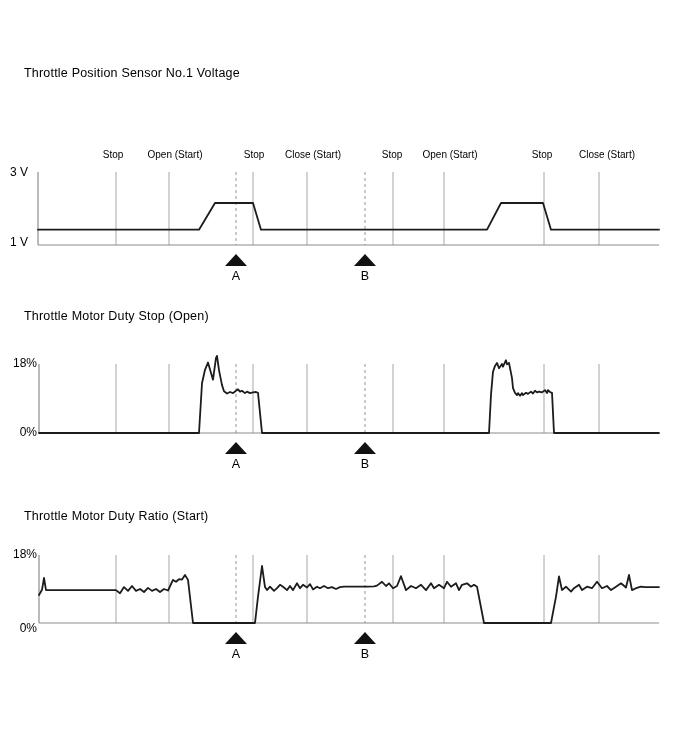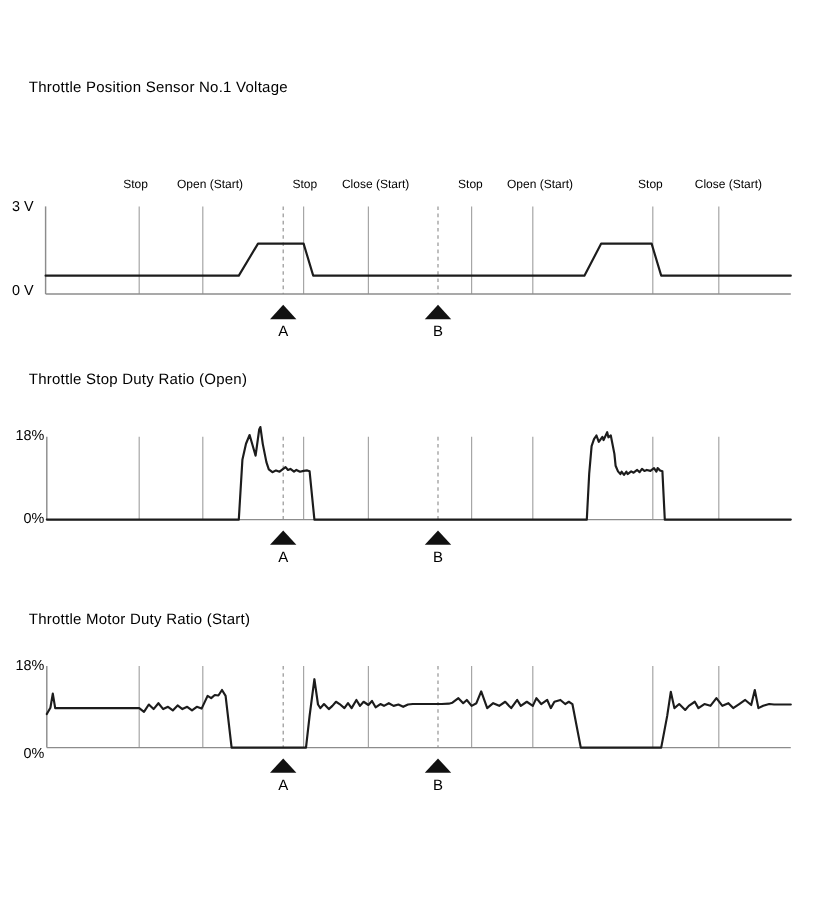--- a/index.html
+++ b/index.html
@@ -64,25 +64,25 @@
       <line x1="236" y1="555" x2="236" y2="623" class="cursorline"></line>
       <line x1="365" y1="555" x2="365" y2="623" class="cursorline"></line>
       <line x1="39" y1="555" x2="39" y2="623" class="axis"></line>
       <line x1="39" y1="623" x2="659" y2="623" class="axis"></line>
       <polyline points="39,595.0 42,589.8 44,578.0 46,590.1 116,590.1 120,593.2 124,587.1 128,590.9 132,586.0 136,590.9 140,589.0 144,592.0 148,587.9 152,590.9 156,589.0 160,592.0 164,589.0 168,590.5 173,579.9 176,581.8 179,579.2 182,579.6 185,575.0 188,579.9 193,623.0 255,623.0 258,596.6 262,566.0 265,587.1 267,590.1 270,586.7 274,590.9 277,588.2 280,584.8 283,586.7 287,590.1 290,586.0 293,590.1 297,583.3 300,588.2 303,584.8 307,587.5 310,584.1 313,589.4 317,586.7 320,588.2 324,586.0 328,588.2 332,587.1 336,589.0 340,587.1 344,586.7 352,586.7 360,586.7 368,586.7 374,586.4 377,585.6 382,581.8 386,586.0 389,583.3 393,588.2 397,586.0 401,576.2 406,590.1 411,586.0 416,588.2 421,584.8 426,590.1 431,583.3 434,588.2 439,584.8 444,588.2 447,581.8 451,586.7 456,583.3 459,590.1 462,584.8 467,583.3 471,586.7 474,584.8 477,586.7 484,623.0 551,623.0 556,596.6 559,576.5 562,590.1 566,586.7 571,591.6 574,588.2 579,584.8 582,590.1 587,586.7 592,588.2 597,581.8 602,588.2 607,586.0 611,590.1 616,586.7 621,583.3 626,587.5 629,575.0 632,590.1 636,588.2 641,586.7 645,587.1 659,587.1" class="wave"></polyline>
       <polygon class="tri" points="225,644 247,644 236,632"></polygon>
       <polygon class="tri" points="354,644 376,644 365,632"></polygon>
     </svg>
 
   <div class="chart-title" style="top:66px">Throttle Position Sensor No.1 Voltage</div>
-  <div class="chart-title" style="top:309px">Throttle Stop Duty Ratio (Open)</div>
+  <div class="chart-title" style="top:309px">Throttle Motor Duty Stop (Open)</div>
   <div class="chart-title" style="top:509px">Throttle Motor Duty Ratio (Start)</div>
 
   <div class="ylab" style="top:165px;width:28px">3 V</div>
-  <div class="ylab" style="top:235px;width:28px">0 V</div>
+  <div class="ylab" style="top:235px;width:28px">1 V</div>
   <div class="ylab" style="top:356px;width:37px">18%</div>
   <div class="ylab" style="top:425px;width:37px">0%</div>
   <div class="ylab" style="top:547px;width:37px">18%</div>
   <div class="ylab" style="top:621px;width:37px">0%</div>
 <div class="cursor-label" style="left: 236px; top: 269px;">A</div>
     <div class="cursor-label" style="left: 365px; top: 269px;">B</div>
     <div class="cursor-label" style="left: 236px; top: 457px;">A</div>
     <div class="cursor-label" style="left: 365px; top: 457px;">B</div>
     <div class="cursor-label" style="left: 236px; top: 647px;">A</div>
     <div class="cursor-label" style="left: 365px; top: 647px;">B</div>

